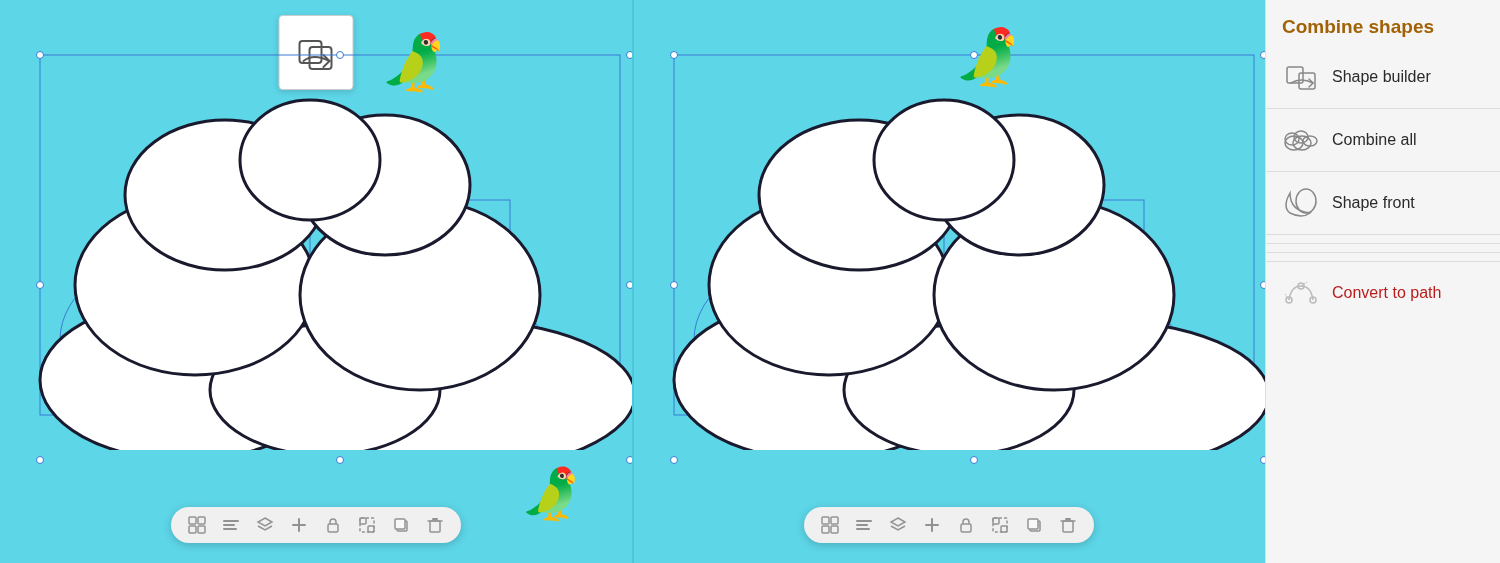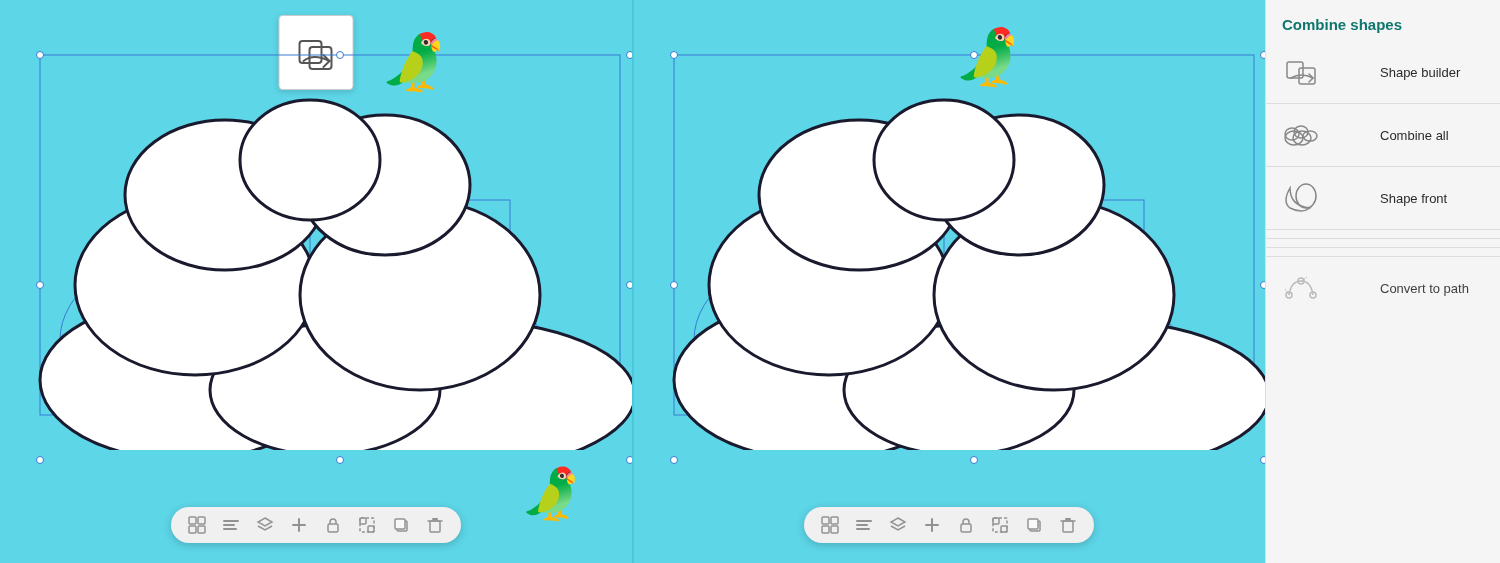--- a/index.html
+++ b/index.html
@@ -92,23 +92,23 @@
     .sidebar {
       width: 235px;
       background: #f5f5f5;
       border-left: 1px solid #ddd;
       padding: 12px 0;
       display: flex;
       flex-direction: column;
     }
 
     .sidebar-title {
-      font-size: 15px;
+      font-size: 19px;
       font-weight: 600;
-      color: #0f766e;
+      color: #a16207;
       padding: 4px 16px 12px 16px;
     }
 
     .sidebar-item {
       display: flex;
       align-items: center;
       padding: 8px 16px;
       cursor: pointer;
       gap: 12px;
       min-height: 52px;
@@ -117,27 +117,26 @@
     .sidebar-item-icon {
       width: 38px;
       height: 38px;
       display: flex;
       align-items: center;
       justify-content: center;
       flex-shrink: 0;
     }
 
     .sidebar-item-label {
-      font-size: 13px;
+      font-size: 16px;
       color: #2a2a2a;
-      margin-left: 48px;
     }
 
     .sidebar-item.disabled .sidebar-item-label {
-      color: #404040;
+      color: #b91c1c;
     }
 
     .sidebar-divider {
       height: 1px;
       background: #ddd;
       margin: 4px 0;
     }
 
     
     .hummingbird {

